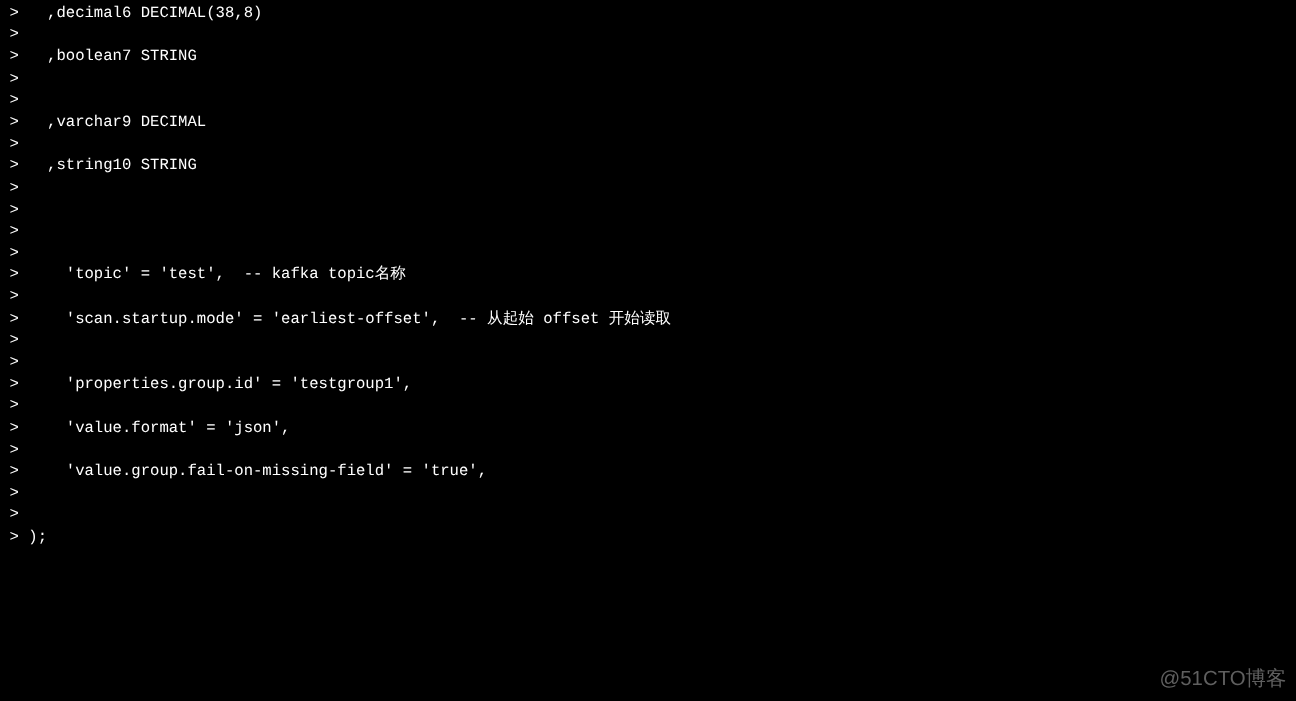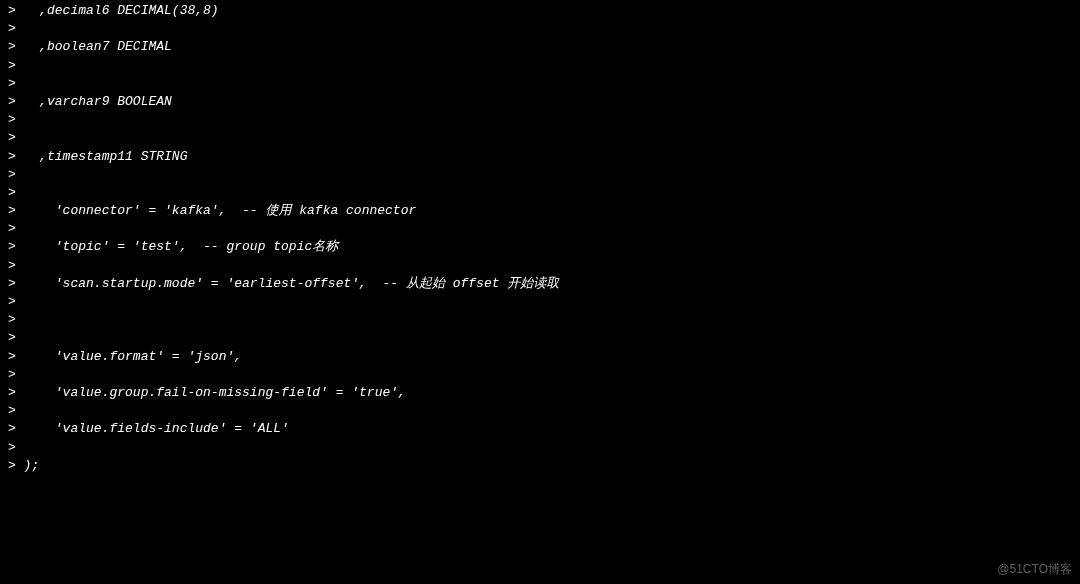--- a/index.html
+++ b/index.html
@@ -15,60 +15,58 @@
       padding: 2px 8px;
       width: 1080px;
       height: 584px;
       overflow: hidden;
       position: relative;
       line-height: 1.4;
     }
     .line {
       white-space: pre;
       display: block;
-      font-style: italic;
     }
     .prompt-marker {
       color: #ffffff;
     }
     .watermark {
       position: absolute;
       bottom: 6px;
       right: 8px;
       color: #888888;
-      font-size: 12px;
+      font-size: 17px;
       font-family: sans-serif;
       opacity: 0.7;
     }
   </style>
 </head>
 <body>
 
 <div id="terminal-output">
     <div class="line"><span class="prompt-marker">&gt;</span><span>   ,decimal6 DECIMAL(38,8)</span></div>
     <div class="line"><span class="prompt-marker">&gt;</span><span></span></div>
-    <div class="line"><span class="prompt-marker">&gt;</span><span>   ,boolean7 DECIMAL</span></div>
+    <div class="line"><span class="prompt-marker">&gt;</span><span>   ,boolean7 STRING</span></div>
     <div class="line"><span class="prompt-marker">&gt;</span><span></span></div>
     <div class="line"><span class="prompt-marker">&gt;</span><span></span></div>
-    <div class="line"><span class="prompt-marker">&gt;</span><span>   ,varchar9 BOOLEAN</span></div>
+    <div class="line"><span class="prompt-marker">&gt;</span><span>   ,varchar9 DECIMAL</span></div>
+    <div class="line"><span class="prompt-marker">&gt;</span><span></span></div>
+    <div class="line"><span class="prompt-marker">&gt;</span><span>   ,string10 STRING</span></div>
     <div class="line"><span class="prompt-marker">&gt;</span><span></span></div>
     <div class="line"><span class="prompt-marker">&gt;</span><span></span></div>
-    <div class="line"><span class="prompt-marker">&gt;</span><span>   ,timestamp11 STRING</span></div>
     <div class="line"><span class="prompt-marker">&gt;</span><span></span></div>
     <div class="line"><span class="prompt-marker">&gt;</span><span></span></div>
-    <div class="line"><span class="prompt-marker">&gt;</span><span>     'connector' = 'kafka',  -- 使用 kafka connector</span></div>
-    <div class="line"><span class="prompt-marker">&gt;</span><span></span></div>
-    <div class="line"><span class="prompt-marker">&gt;</span><span>     'topic' = 'test',  -- group topic名称</span></div>
+    <div class="line"><span class="prompt-marker">&gt;</span><span>     'topic' = 'test',  -- kafka topic名称</span></div>
     <div class="line"><span class="prompt-marker">&gt;</span><span></span></div>
     <div class="line"><span class="prompt-marker">&gt;</span><span>     'scan.startup.mode' = 'earliest-offset',  -- 从起始 offset 开始读取</span></div>
     <div class="line"><span class="prompt-marker">&gt;</span><span></span></div>
     <div class="line"><span class="prompt-marker">&gt;</span><span></span></div>
+    <div class="line"><span class="prompt-marker">&gt;</span><span>     'properties.group.id' = 'testgroup1',</span></div>
     <div class="line"><span class="prompt-marker">&gt;</span><span></span></div>
     <div class="line"><span class="prompt-marker">&gt;</span><span>     'value.format' = 'json',</span></div>
     <div class="line"><span class="prompt-marker">&gt;</span><span></span></div>
     <div class="line"><span class="prompt-marker">&gt;</span><span>     'value.group.fail-on-missing-field' = 'true',</span></div>
     <div class="line"><span class="prompt-marker">&gt;</span><span></span></div>
-    <div class="line"><span class="prompt-marker">&gt;</span><span>     'value.fields-include' = 'ALL'</span></div>
     <div class="line"><span class="prompt-marker">&gt;</span><span></span></div>
     <div class="line"><span class="prompt-marker">&gt;</span><span> );</span></div>
   </div>
 
 <div class="watermark">@51CTO博客</div>
 
 </body></html>

